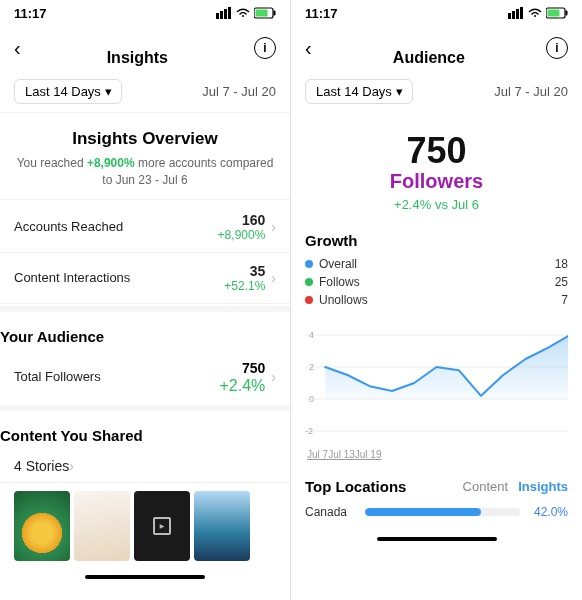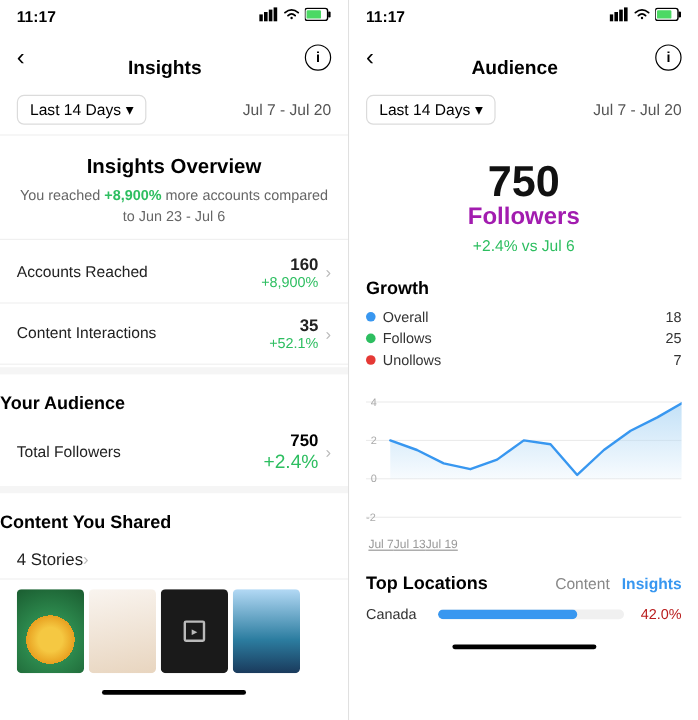--- a/index.html
+++ b/index.html
@@ -217,21 +217,21 @@
 
     .location-bar-row {
       display: flex;
       align-items: center;
       gap: 8px;
       margin-bottom: 4px;
     }
     .loc-name { font-size: 12px; color: #333; width: 52px; flex-shrink: 0; }
     .loc-bar-wrap { flex: 1; height: 8px; background: #f0f0f0; border-radius: 4px; overflow: hidden; }
     .loc-bar { height: 100%; background: #3897f0; border-radius: 4px; }
-    .loc-pct { font-size: 12px; color: #b91c1c; width: 40px; text-align: right; }
+    .loc-pct { font-size: 12px; color: #3b82f6; width: 40px; text-align: right; }
   </style>
 </head>
 <body>
 
 <div class="phone-panel">
 
   <div class="status-bar">
     <span class="time">11:17</span>
     <div class="status-icons">
       <span>

